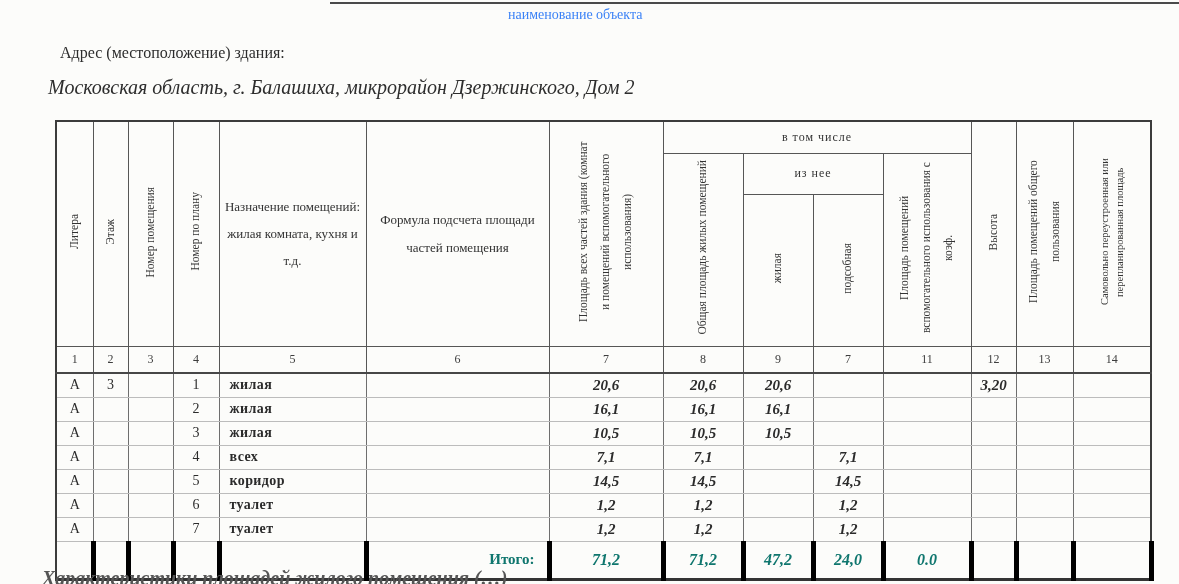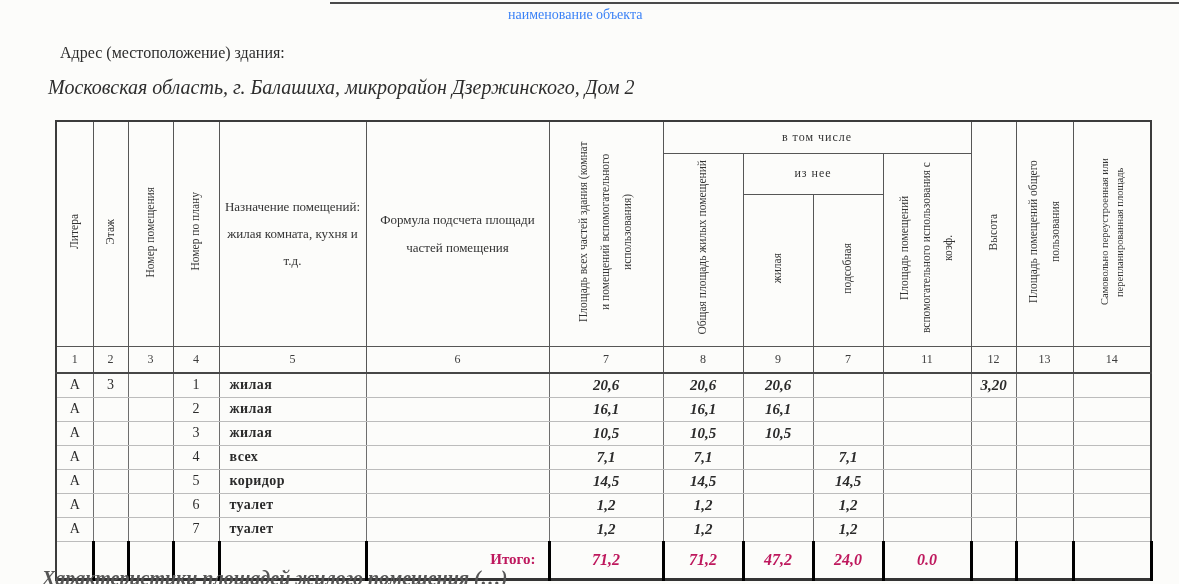--- a/index.html
+++ b/index.html
@@ -45,23 +45,23 @@
   tbody td {
     border-left:1px solid #6e6e6e; border-right:1px solid #6e6e6e;
     border-top:1px solid #bcbcbc; border-bottom:1px solid #bcbcbc;
     font-size:14px; color:#2b2b2b;
   }
   td.purpose { text-align:left; padding-left:10px; font-weight:600; letter-spacing:0.4px; }
   td.num { font-style:italic; font-weight:600; font-size:15px; }
 
   tfoot tr { height:38px; }
   tfoot td {
-    border-left:1px solid #6e6e6e; border-right:3px solid #000000;
+    border-left:1px solid #6e6e6e; border-right:5px solid #000000;
     border-top:1px solid #9a9a9a;
-    font-size:15px; color:#be185d;
+    font-size:15px; color:#0f766e;
   }
   td.itogo { text-align:right; padding-right:12px; font-weight:bold; }
   tfoot td.num { font-style:italic; font-weight:bold; font-size:16px; }
 </style>
 </head>
 <body>
 
 <div class="top-rule"></div>
 <div class="top-caption">наименование объекта</div>
 

